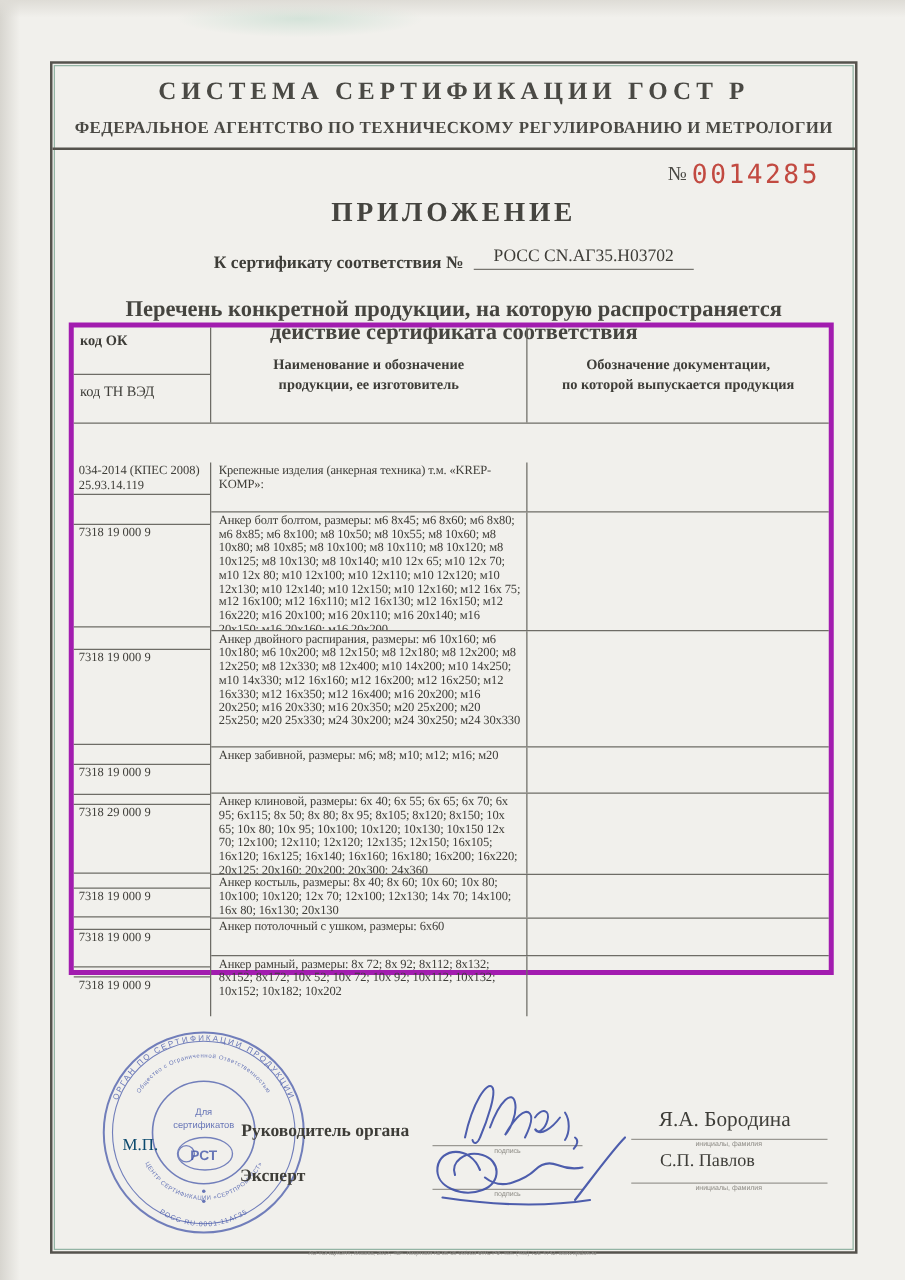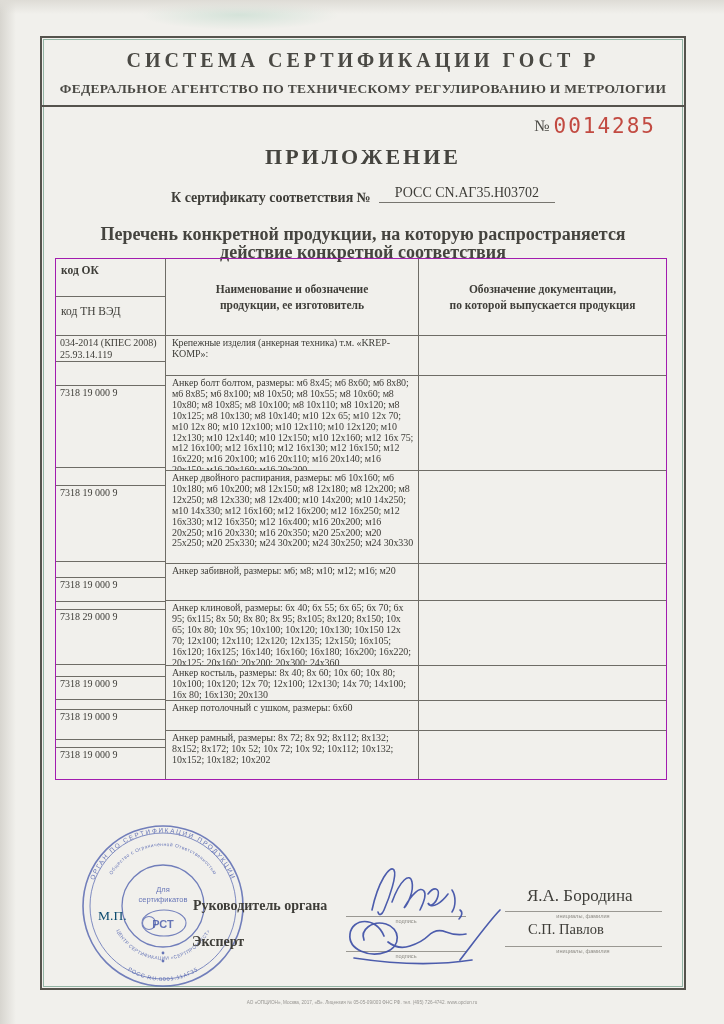--- a/index.html
+++ b/index.html
@@ -4,50 +4,50 @@
 <style>
   html,body{margin:0;padding:0;}
   body{width:724px;height:1024px;background:#e3e1db;font-family:"Liberation Serif",serif;}
   .page{position:relative;width:724px;height:1024px;background:#f1f0ec;overflow:hidden;color:#3e3d38;}
   .page::before{content:'';position:absolute;left:0;top:0;bottom:0;width:16px;
     background:linear-gradient(90deg,#d7d5cf,rgba(241,240,236,0));z-index:5;pointer-events:none;}
   .page::after{content:'';position:absolute;left:0;top:0;right:0;height:14px;
     background:linear-gradient(180deg,#dedcd6,rgba(241,240,236,0));z-index:5;pointer-events:none;}
   .smudge{position:absolute;left:140px;top:0;width:200px;height:30px;
     background:radial-gradient(ellipse at center,rgba(110,180,150,.22),transparent 70%);}
-  .frame{position:absolute;left:40px;top:36px;width:642px;height:950px;
+  .frame{position:absolute;left:40px;top:49px;width:642px;height:950px;
     border:2px solid #55534d;box-shadow:inset 0 0 0 1px #f1f0ec, inset 0 0 0 2px #93b4a4;}
   .title1{position:absolute;left:0;right:0;top:11px;text-align:center;font-weight:bold;
     font-size:20px;letter-spacing:4px;color:#4a4944;}
   .title2{position:absolute;left:0;right:0;top:43px;text-align:center;font-weight:bold;
     font-size:13.5px;letter-spacing:.3px;color:#4a4944;}
   .hrule{position:absolute;left:0;right:0;top:67px;border-top:2px solid #55534d;}
   .serial{position:absolute;right:28px;top:76px;font-size:16px;color:#4a4944;}
   .serial .digits{font-family:"DejaVu Sans Mono",monospace;font-size:21px;color:#c24a41;
     letter-spacing:2px;vertical-align:-2px;}
   .apx{position:absolute;left:0;right:0;top:106px;text-align:center;font-weight:bold;
     font-size:22px;letter-spacing:3px;color:#45443f;}
   .certline{position:absolute;left:0;right:0;top:152px;text-align:center;font-size:14px;}
   .certline .lbl{font-weight:bold;}
   .certline .num{display:inline-block;border-bottom:1.5px solid #77756f;padding:0 16px 1px;
     margin-left:8px;font-size:14px;transform:translateY(-5px);}
   .purpose{position:absolute;left:0;right:0;top:187px;text-align:center;font-weight:bold;
     font-size:18px;line-height:18px;color:#45443f;}
   
   .cert-table{position:absolute;left:55px;top:258px;width:612px;height:522px;
-    border:1px solid #a21caf;box-sizing:border-box;background:transparent;}
+    border:4px solid #a21caf;box-sizing:border-box;background:transparent;}
   .t-header{display:flex;height:77px;border-bottom:1px solid #6e6c66;box-sizing:border-box;}
   .th-col1{width:110px;border-right:1px solid #6e6c66;display:flex;flex-direction:column;box-sizing:border-box;}
   .th-ok{height:38px;border-bottom:1px solid #6e6c66;padding:5px 4px 0 5px;font-weight:bold;font-size:11.5px;box-sizing:border-box;}
   .th-tn{flex:1;padding:8px 4px 0 5px;font-weight:normal;font-size:11.5px;}
   .th-col2{width:253px;border-right:1px solid #6e6c66;display:flex;flex-direction:column;
     justify-content:center;text-align:center;font-weight:bold;font-size:11.5px;line-height:16px;box-sizing:border-box;}
   .th-col3{flex:1;display:flex;flex-direction:column;justify-content:center;text-align:center;
     font-weight:bold;font-size:11.5px;line-height:16px;}
-  .t-body{display:flex;height:443px;}
+  .t-body{display:flex;height:443px;margin-top:31px;}
   .tb-col1{width:110px;border-right:1px solid #6e6c66;display:flex;flex-direction:column;box-sizing:border-box;}
   .c1cell{border-bottom:1px solid #6e6c66;font-size:10px;line-height:11.5px;
     padding:1px 2px 0 4px;overflow:hidden;box-sizing:border-box;}
   .c1cell:last-child{border-bottom:none;flex:1;}
   .tb-col23{flex:1;display:flex;flex-direction:column;}
   .prow{display:flex;border-bottom:1px solid #6e6c66;box-sizing:border-box;}
   .prow:last-child{border-bottom:none;flex:1;}
   .pcell2{width:253px;border-right:1px solid #6e6c66;padding:2px 4px 0 6px;
     font-size:10px;line-height:10.9px;overflow:hidden;box-sizing:border-box;letter-spacing:-.1px;}
   .pcell3{flex:1;}
@@ -90,21 +90,21 @@
     </div>
 
     <div class="apx">ПРИЛОЖЕНИЕ</div>
 
     <div class="certline">
       <span class="lbl">К сертификату соответствия №</span><span class="num">РОСС CN.АГ35.Н03702</span>
     </div>
 
     <div class="purpose">
       <div>Перечень конкретной продукции,  на которую распространяется</div>
-      <div>действие конкретной соответствия</div>
+      <div>действие сертификата соответствия</div>
     </div>
   </div>
 
   <div class="cert-table">
     <div class="t-header">
       <div class="th-col1">
         <div class="th-ok">код ОК</div>
         <div class="th-tn">код ТН ВЭД</div>
       </div>
       <div class="th-col2">

